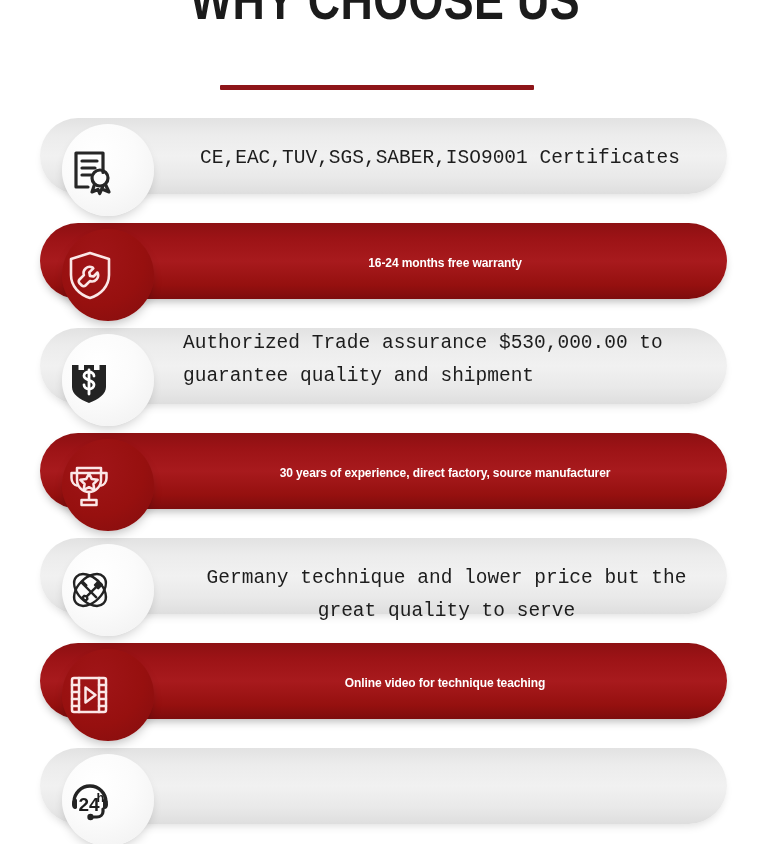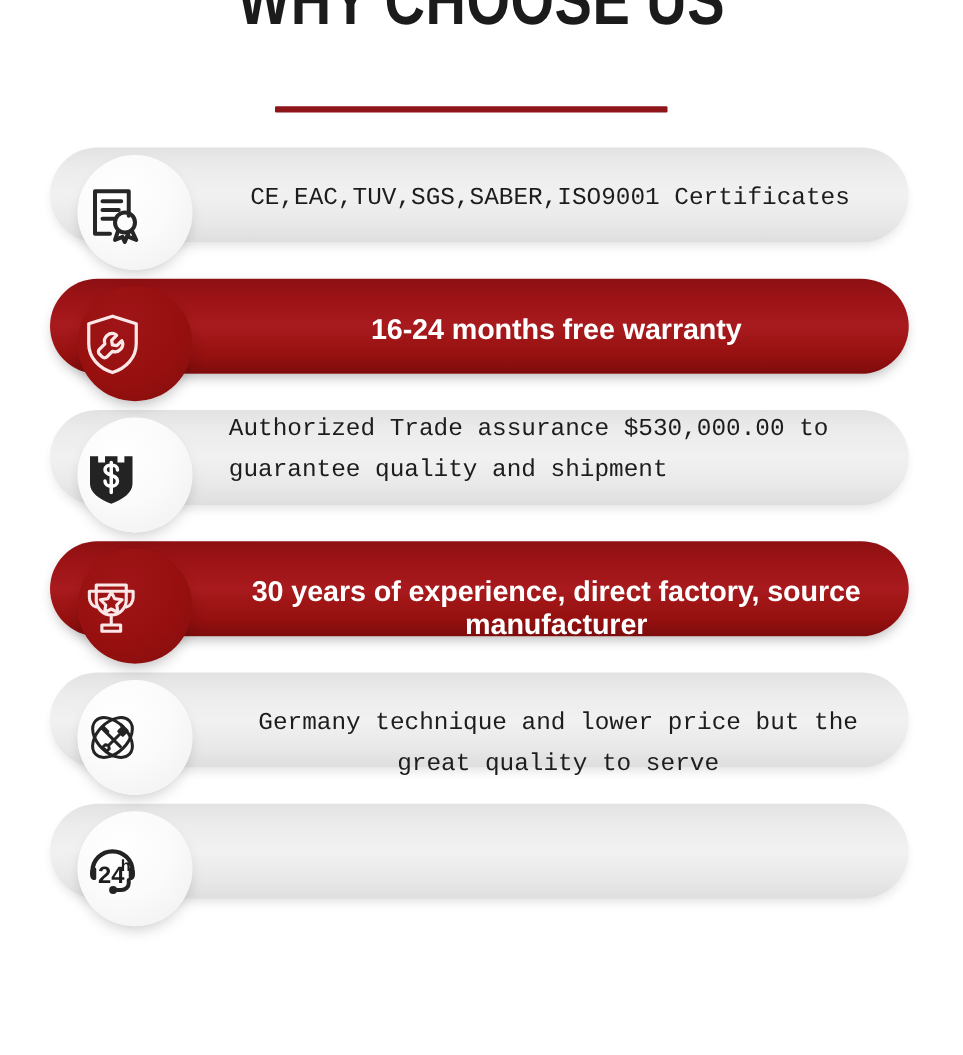--- a/index.html
+++ b/index.html
@@ -122,21 +122,21 @@
   .row.light .row-text {
     font-family: Liberation Mono, monospace;
     font-size: 19.5px;
     line-height: 33px;
     color: #1d1d1d;
     font-weight: 400;
   }
 
   .row.red .row-text {
     font-family: "Liberation Sans", sans-serif;
-    font-size: 23px;
+    font-size: 12px;
     line-height: 26px;
     color: #ffffff;
     font-weight: 700;
     letter-spacing: -0.1px;
   }
 
   .r1 .row-text { top: 30px; left: 180px; width: 520px; text-align: center; }
   .r2 .row-text { top: 33px; left: 180px; width: 530px; text-align: center; }
   .r3 .row-text { top: 5px; left: 183px; width: 530px; text-align: left; }
   .r4 .row-text { top: 33px; left: 180px; width: 530px; text-align: center; }
@@ -211,20 +211,32 @@
         <svg width="56" height="56" viewBox="0 0 56 56" fill="none" stroke="#232323" stroke-width="2.4" stroke-linecap="round" stroke-linejoin="round">
           <ellipse cx="28" cy="28" rx="12" ry="19" transform="rotate(45 28 28)"></ellipse>
           <ellipse cx="28" cy="28" rx="12" ry="19" transform="rotate(-45 28 28)"></ellipse>
           <path d="M20.5 19.5l3.8 3.8M19.5 20.5l14.8 14.8"></path>
           <path d="M36.5 19.5l-3.5 3.5 1.6 1.6-9.8 9.8-2.6-.6-2 2 3.2 3.2 2-2-.6-2.6 9.8-9.8 1.6 1.6 3.5-3.5-1.6-1.6-2.5 2.5-1.4-1.4 2.5-2.5-1.8-1.8z"></path>
         </svg>
       </div>
       <div class="row-text">Germany technique and lower price but the great quality to serve</div>
     </div>
 
+    <div class="row red r6">
+      <div class="pill"></div>
+      <div class="badge">
+        <svg width="54" height="54" viewBox="0 0 54 54" fill="none" stroke="#fbe7e7" stroke-width="2.5" stroke-linecap="round" stroke-linejoin="round">
+          <rect x="10" y="10" width="34" height="34" rx="2"></rect>
+          <path d="M17 10v34M37 10v34"></path>
+          <path d="M10 17h7M10 24h7M10 31h7M10 38h7M37 17h7M37 24h7M37 31h7M37 38h7"></path>
+          <path d="M23.5 19.5l10 7.5-10 7.5v-15z"></path>
+        </svg>
+      </div>
+      <div class="row-text">Online video for technique teaching</div>
+    </div>
 
     <div class="row light r7">
       <div class="pill"></div>
       <div class="badge">
         <svg width="56" height="56" viewBox="0 0 56 56" fill="none">
           <path d="M12 30a16 16 0 0132 0" stroke="#232323" stroke-width="3.4" fill="none" stroke-linecap="round"></path>
           <path d="M13.5 27c-2.6 0-3.5 2.2-3.5 5s.9 5 3.5 5c.9 0 1.5-.5 1.5-1.4v-7.2c0-.9-.6-1.4-1.5-1.4z" fill="#232323"></path>
           <path d="M42.5 27c2.6 0 3.5 2.2 3.5 5s-.9 5-3.5 5c-.9 0-1.5-.5-1.5-1.4v-7.2c0-.9.6-1.4 1.5-1.4z" fill="#232323"></path>
           <path d="M41 37v2.5c0 3-2.6 5.5-6 5.5h-3" stroke="#232323" stroke-width="3.2" fill="none" stroke-linecap="round"></path>
           <circle cx="28.5" cy="45" r="3.2" fill="#232323"></circle>

